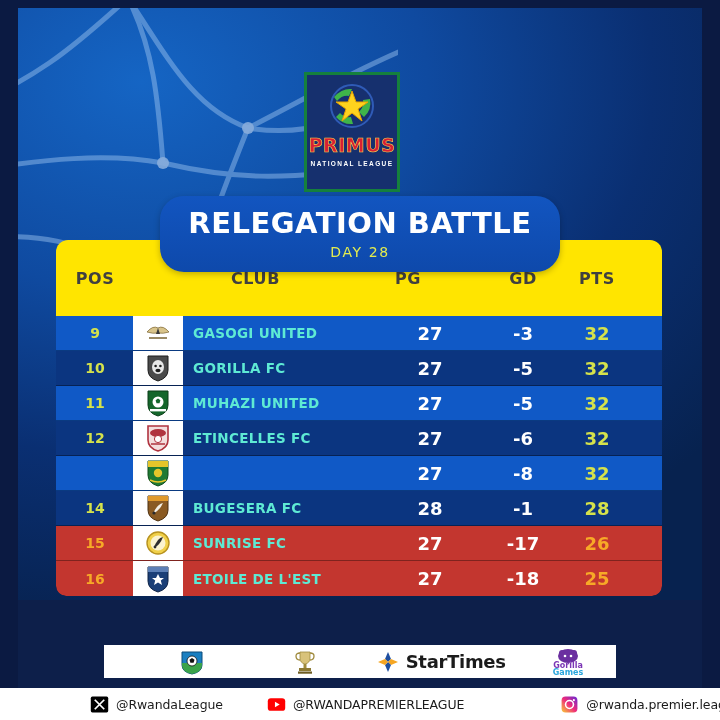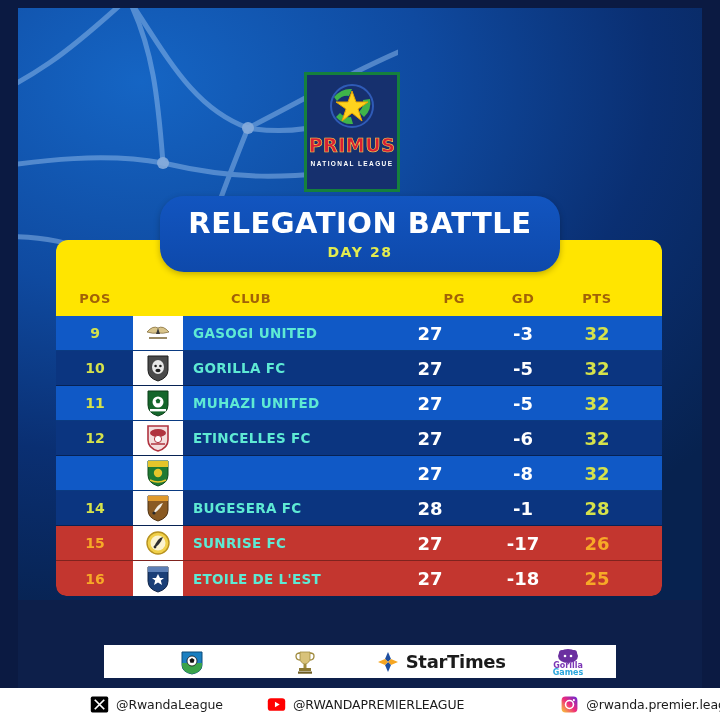--- a/index.html
+++ b/index.html
@@ -45,34 +45,34 @@
     background:linear-gradient(180deg,#1255c0 0%,#0e49ab 100%);
     border-radius:24px; text-align:center; padding-top:10px;
     box-shadow:0 2px 6px rgba(0,0,0,.25);
     z-index:4;
   }
   .title-main{
     font-size:29px; font-weight:bold; color:#fff; letter-spacing:.5px;
     font-family:"DejaVu Sans", sans-serif;
   }
   .title-day{
-    font-size:14px; font-weight:bold; color:#e3ec4f; letter-spacing:1.6px; margin-top:4px;
+    font-size:14px; font-weight:normal; color:#e3ec4f; letter-spacing:1.6px; margin-top:4px;
     font-family:"DejaVu Sans", sans-serif;
   }
   
   .table-wrap{
     position:absolute; left:56px; top:240px; width:606px;
     z-index:3;
   }
   .thead{
     height:76px; background:#ffe500; border-radius:12px 12px 0 0;
     position:relative;
   }
   .thead .cell{
-    position:absolute; bottom:10px; font-size:13px; font-weight:bold; color:#a16207;
+    position:absolute; bottom:28px; font-size:16px; font-weight:bold; color:#404040;
     letter-spacing:.6px; font-family:"DejaVu Sans", sans-serif;
   }
   .row{
     position:relative; height:35px; width:100%;
     border-bottom:1px solid rgba(0,0,0,.35);
   }
   .row.light{ background:#1059c6; }
   .row.dark { background:#0b3580; }
   .row.red  { background:#c3362f; }
   .row .pos{
@@ -172,21 +172,21 @@
 
   <div class="title-pill">
     <div class="title-main">RELEGATION BATTLE</div>
     <div class="title-day">DAY 28</div>
   </div>
 
   <div class="table-wrap">
     <div class="thead">
       <div class="cell" style="left:0;width:78px;text-align:center;">POS</div>
       <div class="cell" style="left:175px;margin-top:24px;">CLUB</div>
-      <div class="cell" style="left:339px;width:70px;text-align:right;">PG</div>
+      <div class="cell" style="left:339px;width:70px;text-align:left;">PG</div>
       <div class="cell" style="left:432px;width:70px;text-align:center;">GD</div>
       <div class="cell" style="left:506px;width:70px;text-align:center;">PTS</div>
     </div>
     <div class="tbody" id="tbody">
         <div class="row light">
           <div class="pos">9</div>
           <div class="logo">
             <svg width="30" height="26" viewBox="0 0 30 26">
               <path d="M4 12 q6 -7 11 -4 q5 -3 11 4 q-6 2 -11 1 q-5 1 -11 -1z" fill="#d9c48a" stroke="#7a6330" stroke-width=".7"></path>
               <path d="M15 8 l2 6 h-4z" fill="#3a3a3a"></path>

